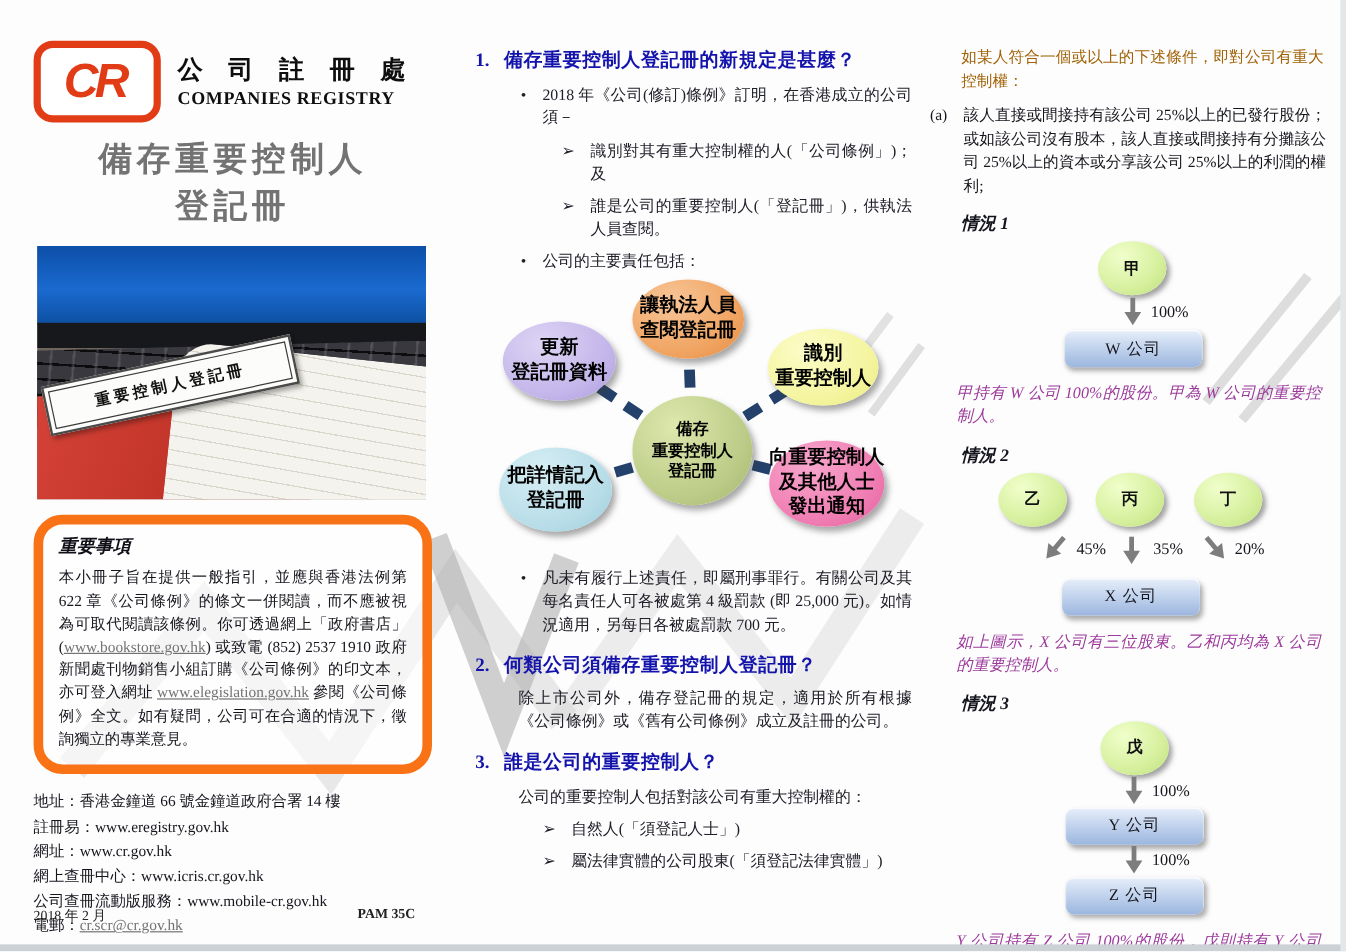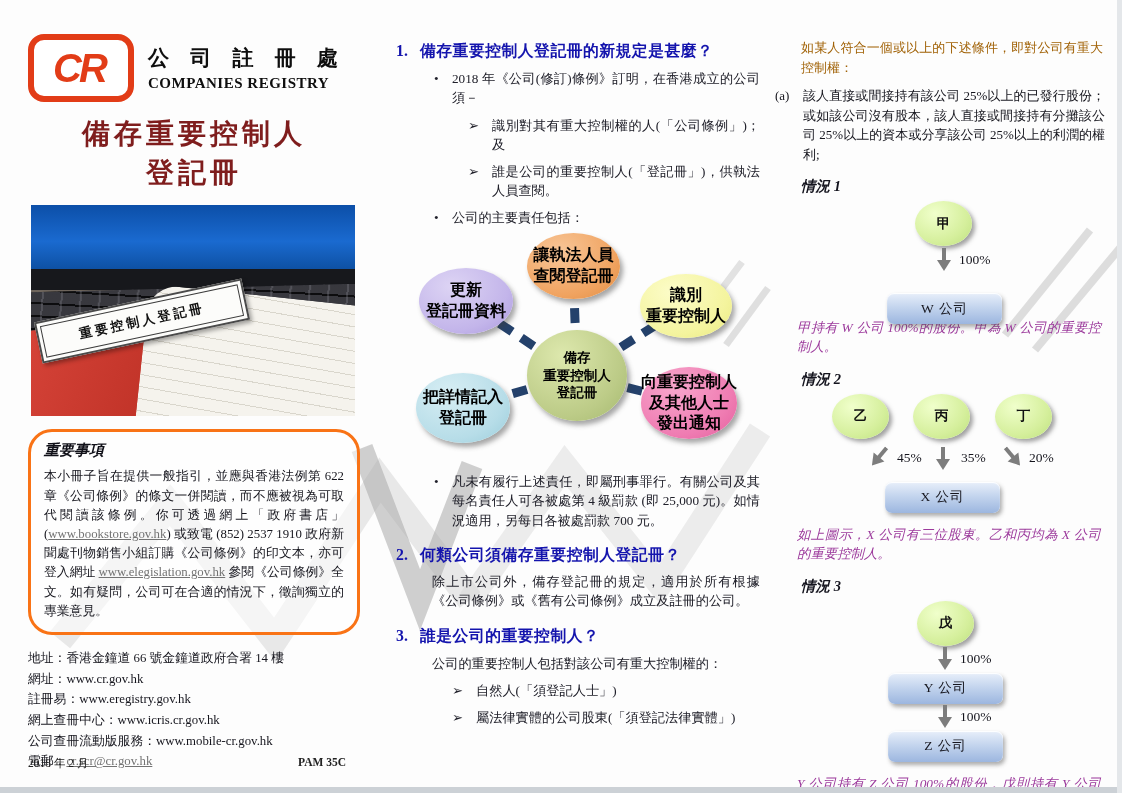--- a/index.html
+++ b/index.html
@@ -11,21 +11,21 @@
 
   
   .col-left{position:absolute;left:28px;top:34px;width:332px;height:750px;z-index:2;}
   .logo-row{display:flex;align-items:center;gap:14px;}
   .cr-badge{width:94px;height:56px;border:6px solid #e23c17;border-radius:16px;background:#fff;
             display:flex;align-items:center;justify-content:center;flex:none;text-align:right;}
   .cr-badge span{color:#e23c17;font-weight:bold;font-style:italic;font-size:40px;line-height:1;
             font-family:"Liberation Sans","DejaVu Sans",sans-serif;letter-spacing:-3px;padding-right:4px;}
   .logo-cn{font-size:21px;font-weight:bold;letter-spacing:8px;color:#0e0e0e;white-space:nowrap;}
   .logo-en{font-size:15px;font-weight:bold;color:#0e0e0e;margin-top:3px;letter-spacing:.5px;}
-  .doc-title{margin-top:12px;text-align:center;color:#7f1d1d;font-weight:bold;font-size:28px;
+  .doc-title{margin-top:12px;text-align:center;color:#737373;font-weight:bold;font-size:28px;
              letter-spacing:4px;line-height:1.4;}
   
   .photo{position:relative;margin-top:13px;margin-left:3px;width:324px;height:211px;overflow:hidden;
          background:#6e655c;}
   .ph-screen{position:absolute;left:0;top:0;width:100%;height:31%;
              background:linear-gradient(180deg,#0c4fa8 0%,#1a6ad0 55%,#0d4fa0 100%);}
   .ph-bezel{position:absolute;left:0;top:30%;width:100%;height:10%;background:#17181c;}
   .ph-keys{position:absolute;left:-8px;top:39%;width:106%;height:30%;background:#232327;
            background-image:repeating-linear-gradient(95deg,rgba(150,150,160,.28) 0 2px,transparent 2px 19px),
                             repeating-linear-gradient(5deg,rgba(0,0,0,.65) 0 2px,rgba(95,95,104,.35) 2px 13px);
@@ -38,21 +38,21 @@
   .ph-book{position:absolute;right:-26px;top:43%;width:74%;height:72%;background:#f5f3ed;
            transform:rotate(6deg);border-top-left-radius:30px;
            background-image:repeating-linear-gradient(184deg,transparent 0 11px,#d9d6cc 11px 12px);}
   .ph-label{position:absolute;left:5px;top:45%;width:212px;height:42px;background:#fcfcfa;
             border:2px solid #4a4a4a;transform:rotate(-12deg);z-index:3;padding:3px;box-sizing:border-box;
             box-shadow:2px 3px 4px rgba(0,0,0,.35);}
   .ph-label-in{border:1px solid #3c3c3c;width:100%;height:100%;box-sizing:border-box;
             display:flex;align-items:center;justify-content:center;font-size:13px;font-weight:bold;
             letter-spacing:3px;color:#111;}
   
-  .notice{margin-top:13px;border:3px solid #f97316;border-radius:24px;padding:9px 13px 11px 13px;
+  .notice{margin-top:13px;border:8px solid #f97316;border-radius:24px;padding:9px 13px 11px 13px;
           background:rgba(255,255,255,.55);}
   .notice-title{font-weight:bold;font-style:italic;font-size:15px;color:#101018;}
   .notice-body{margin:7px 0 0 0;font-size:12.8px;line-height:1.5;text-align:justify;color:#15151d;}
   .lnk{color:#737373;text-decoration:underline;cursor:pointer;}
   .contact{margin-top:13px;font-size:12.8px;line-height:1.62;color:#15151d;}
   .foot{position:absolute;left:0;top:722px;width:318px;display:flex;justify-content:space-between;
         font-size:11.5px;color:#222;}
   .foot .pam{font-weight:bold;}
 
   
@@ -152,22 +152,22 @@
       </div>
     </div>
 
     <div class="notice">
       <div class="notice-title">重要事項</div>
       <p class="notice-body"><span>本小冊子旨在提供一般指引，並應與香港法例第 622 章《公司條例》的條文一併閱讀，而不應被視為可取代閱讀該條例。你可透過網上「政府書店」(</span><a class="lnk">www.bookstore.gov.hk</a><span>) 或致電 (852) 2537 1910 政府新聞處刊物銷售小組訂購《公司條例》的印文本，亦可登入網址 </span><a class="lnk">www.elegislation.gov.hk</a><span> 參閱《公司條例》全文。如有疑問，公司可在合適的情況下，徵詢獨立的專業意見。</span></p>
     </div>
 
     <div class="contact">
       <div>地址：香港金鐘道 66 號金鐘道政府合署 14 樓</div>
+      <div>註冊易：www.eregistry.gov.hk</div>
       <div>網址：www.cr.gov.hk</div>
-      <div>註冊易：www.eregistry.gov.hk</div>
       <div>網上查冊中心：www.icris.cr.gov.hk</div>
       <div>公司查冊流動版服務：www.mobile-cr.gov.hk</div>
       <div><span>電郵：</span><a class="lnk">cr.scr@cr.gov.hk</a></div>
     </div>
 
     <div class="foot">
       <span>2018 年 2 月</span>
       <span class="pam">PAM 35C</span>
     </div>
   </div>
@@ -258,21 +258,21 @@
     <div class="scen-label">情況 1</div>
     <div class="scen h1">
       <div class="gcircle" style="left:140px;top:0">甲</div>
       <div class="varrow" style="left:161px;top:47px">
         <svg width="16" height="24">
             <rect x="6" y="0" width="4" height="13" fill="#7d7d7d"></rect>
             <polygon points="1,12 15,12 8,23" fill="#7d7d7d"></polygon>
           </svg>
       </div>
       <span class="pct" style="left:184px;top:51px">100%</span>
-      <div class="crect" style="left:112px;top:92px">W 公司</div>
+      <div class="crect" style="left:112px;top:74px">W 公司</div>
     </div>
     <p class="scen-caption">甲持有 W 公司 100%的股份。甲為 W 公司的重要控制人。</p>
 
     <div class="scen-label">情況 2</div>
     <div class="scen h2">
       <div class="gcircle" style="left:57px;top:0">乙</div>
       <div class="gcircle" style="left:138px;top:0">丙</div>
       <div class="gcircle" style="left:220px;top:0">丁</div>
       <div class="varrow" style="left:96px;top:51px;transform:rotate(40deg)">
         <svg width="16" height="24">

